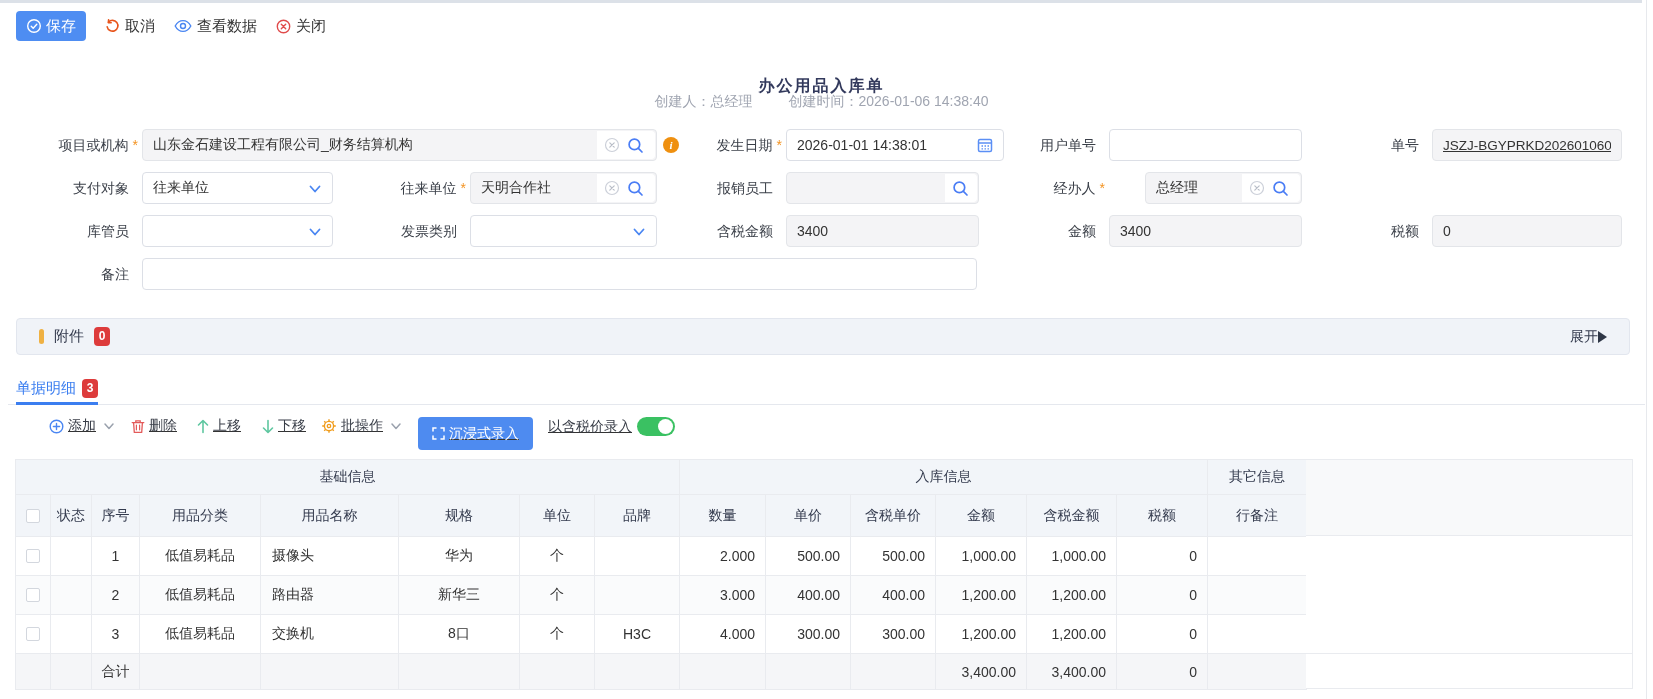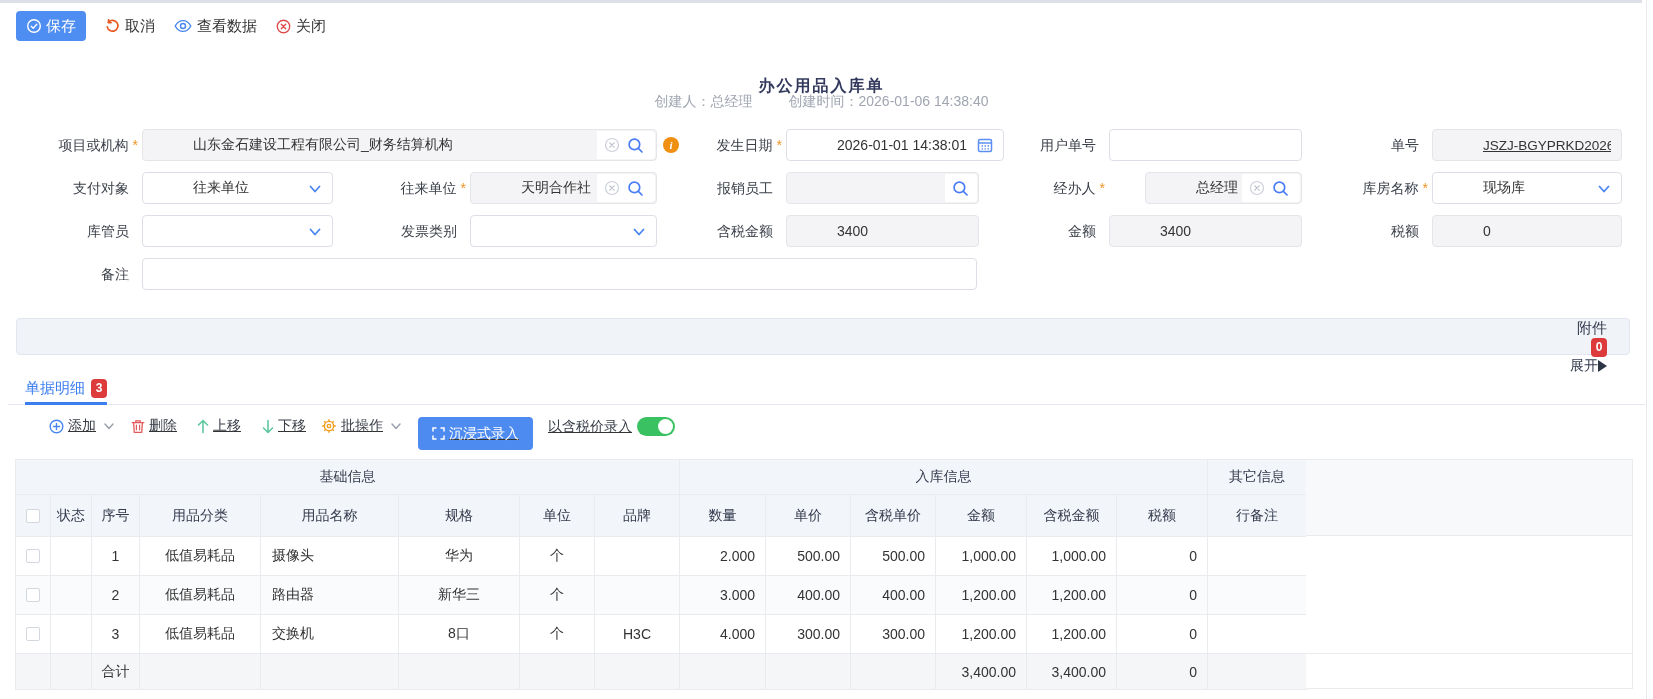--- a/index.html
+++ b/index.html
@@ -30,43 +30,43 @@
   .field { position:absolute; height:32px; }
   .lbl { position:absolute; right:100%; margin-right:4px; white-space:nowrap; line-height:32px;
     font-size:14px; color:#3a3f48; }
   .lbl .star { color:#f39423; margin-left:4px; font-size:14px; }
   .lbl.noreq { padding-right:9px; }
   .ipt { width:100%; height:32px; border:1px solid #dcdfe6; border-radius:4px; background:#fff;
     display:flex; align-items:center; padding:0 10px; font-size:14px; color:#333; position:relative;
     overflow:hidden; white-space:nowrap; }
   .ipt.gray { background:#f4f4f6; border-color:#e3e5e9; }
   .ipt.num { justify-content:flex-start; }
-  .ipt .val { overflow:hidden; white-space:nowrap; flex:0 1 auto;margin-left:40px; }
+  .ipt .val { overflow:hidden; white-space:nowrap; flex:0 1 auto; }
   .suffix { position:absolute; right:1px; top:1px; bottom:1px; background:#fff;
     border-radius:0 4px 4px 0; display:flex; align-items:center; gap:7px; padding:0 9px 0 7px; }
   .suffix.on-white { background:transparent; }
   .sel-arrow { position:absolute; right:10px; top:9px; }
 
   
   #att-bar { left:16px; top:318px; width:1614px; height:37px; background:#f0f3f8;
-    border:1px solid #e2e6ee; border-radius:4px; display:flex; align-items:flex-end; padding:0 22px;flex-direction:column; }
+    border:1px solid #e2e6ee; border-radius:4px; display:flex; align-items:center; padding:0 22px; }
   #att-pill { width:5px; height:15px; border-radius:3px; background:#efb143; margin-right:10px; }
   #att-label { font-size:15px; color:#333a4d; }
   .badge { display:inline-block; min-width:16px; height:19px; padding:0 4px; border-radius:4px;
     background:#dd3b3b; color:#fff; font-size:12px; line-height:19px; text-align:center; font-weight:bold; }
   #att-count { margin-left:10px; }
   #att-expand { margin-left:auto; display:flex; align-items:center; cursor:pointer;
     font-size:14px; color:#333a4d; }
   .tri-right { width:0; height:0; border-top:6px solid transparent; border-bottom:6px solid transparent;
     border-left:9px solid #2e3646; }
 
   
   #tab-row { left:8px; top:370px; width:1637px; height:35px; border-bottom:1px solid #e5e8ee; }
   #tab-active { position:absolute; left:8px; top:5px; height:30px; display:flex; align-items:center;
-    gap:6px; padding:0 0 0 0; border-bottom:3px solid #3b7ef0; cursor:pointer;margin-left:9px; }
+    gap:6px; padding:0 0 0 0; border-bottom:3px solid #3b7ef0; cursor:pointer; }
   #tab-active .tab-label { font-size:15px; color:#3b7ef0; }
 
   
   #grid-toolbar { left:0px; top:417px; width:1640px; height:33px; display:flex; align-items:flex-start;text-decoration:underline; }
   .gt-item { display:inline-flex; align-items:center; gap:4px; font-size:14px; color:#383d47; cursor:pointer; }
   #gt-immersive { display:inline-flex; align-items:center; justify-content:center; gap:4px; height:33px;
     padding:0 14px; background:#4e8bf0; border:none; border-radius:4px; color:#fff; font-size:14px; cursor:pointer; }
   #gt-toggle-wrap { display:inline-flex; align-items:center; gap:5px; font-size:14px; color:#383d47; }
   #toggle { width:38px; height:19px; border-radius:10px; background:#3ac162; position:relative; cursor:pointer; }
   #toggle .knob { position:absolute; right:2px; top:2px; width:15px; height:15px; border-radius:50%; background:#fff; }
@@ -253,31 +253,20 @@
               <circle cx="8" cy="8" r="6.5" fill="none" stroke="#ccd0d9" stroke-width="1.2"></circle>
               <path d="M5.8 5.8 L10.2 10.2 M10.2 5.8 L5.8 10.2" stroke="#b9bec8" stroke-width="1.2" stroke-linecap="round"></path>
             </svg>
         </span>
         <span>
           <svg width="17" height="17" viewBox="0 0 17 17">
               <circle cx="7.4" cy="7.4" r="5.3" fill="none" stroke="#4a7df5" stroke-width="1.7"></circle>
               <path d="M11.4 11.4 L15 15" stroke="#4a7df5" stroke-width="1.7" stroke-linecap="round"></path>
             </svg>
         </span>
-      </span>
-    </div>
-  </div>
-  <div class="field" style="left:1432px; top:172px; width:190px;">
-    <span class="lbl"><span>库房名称</span><span class="star">*</span></span>
-    <div class="ipt">
-      <span class="val">现场库</span>
-      <span class="sel-arrow">
-        <svg width="14" height="14" viewBox="0 0 14 14">
-            <path d="M2.5 4.5 L7 9.5 L11.5 4.5" fill="none" stroke="#4a86f2" stroke-width="1.8" stroke-linecap="round" stroke-linejoin="round"></path>
-          </svg>
       </span>
     </div>
   </div>
 
   <div class="field" style="left:142px; top:215px; width:191px;">
     <span class="lbl noreq"><span>库管员</span></span>
     <div class="ipt">
       <span class="val"></span>
       <span class="sel-arrow">
         <svg width="14" height="14" viewBox="0 0 14 14">

